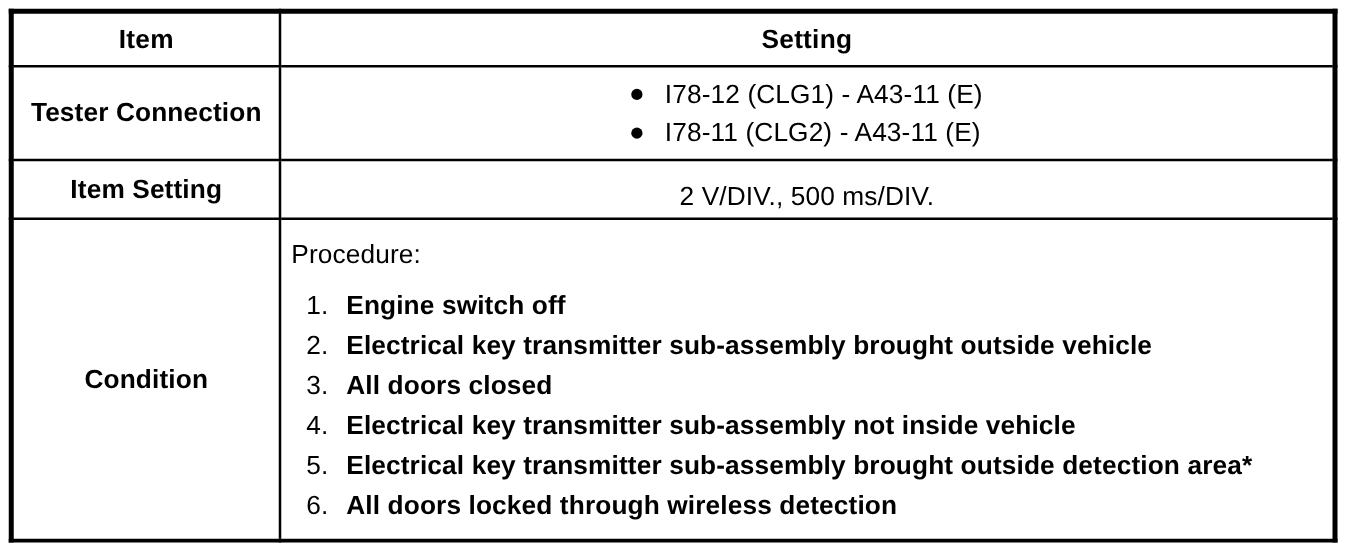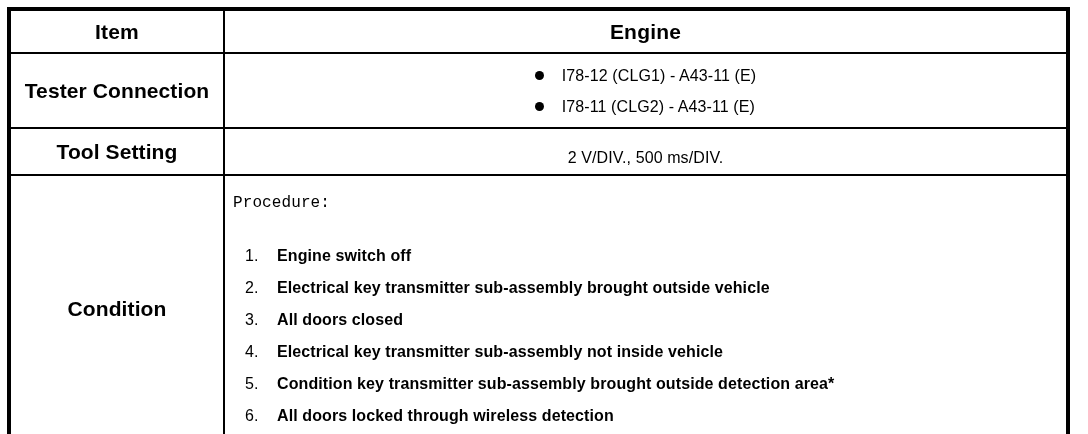--- a/index.html
+++ b/index.html
@@ -61,21 +61,21 @@
   .item-cell {
     text-align: center;
     font-size: 21px;
     font-weight: bold;
     letter-spacing: 0.1px;
     padding: 0 4px;
   }
 
   
   .content-cell {
-    font-size: 16px;
+    font-size: 21px;
     font-weight: normal;
     letter-spacing: 0.1px;
   }
 
   .row-tester .item-cell,
   .row-tester .content-cell { height: 73px; }
 
   .row-tool .item-cell,
   .row-tool .content-cell { height: 45px; }
 
@@ -115,22 +115,21 @@
     white-space: nowrap;
     margin-top: 13px;
   }
 
   
   .proc-block {
     padding: 14px 0 10px 8px;
   }
   .proc-title {
     line-height: 26px;
-    margin-bottom: 24px;
-    font-family: Liberation Mono, monospace;
+    margin-bottom: 12px;
   }
   .proc-list {
     margin: 0;
     padding: 0;
     list-style: none;
   }
   .proc-item {
     display: flex;
     align-items: baseline;
     line-height: 32px;
@@ -155,21 +154,21 @@
 
   <table class="spec-table">
     <colgroup>
       <col class="col-item">
       <col class="col-content">
     </colgroup>
 
     <thead>
       <tr>
         <th class="hdr-cell">Item</th>
-        <th class="hdr-cell">Engine</th>
+        <th class="hdr-cell">Setting</th>
       </tr>
     </thead>
 
     <tbody>
 
       <tr class="row-tester">
         <td class="item-cell">Tester Connection</td>
         <td class="content-cell">
           <div class="bullet-wrap">
             <div class="bullet-list">
@@ -180,21 +179,21 @@
               <div class="bullet-line">
                 <span class="bullet-dot"></span>
                 <span>I78-11 (CLG2) - A43-11 (E)</span>
               </div>
             </div>
           </div>
         </td>
       </tr>
 
       <tr class="row-tool">
-        <td class="item-cell">Tool Setting</td>
+        <td class="item-cell">Item Setting</td>
         <td class="content-cell">
           <div class="center-line">2 V/DIV., 500 ms/DIV.</div>
         </td>
       </tr>
 
       <tr class="row-condition">
         <td class="item-cell">Condition</td>
         <td class="content-cell">
           <div class="proc-block">
             <div class="proc-title">Procedure:</div>
@@ -210,21 +209,21 @@
               <li class="proc-item">
                 <span class="proc-num">3.</span>
                 <span class="proc-text">All doors closed</span>
               </li>
               <li class="proc-item">
                 <span class="proc-num">4.</span>
                 <span class="proc-text">Electrical key transmitter sub-assembly not inside vehicle</span>
               </li>
               <li class="proc-item">
                 <span class="proc-num">5.</span>
-                <span class="proc-text">Condition key transmitter sub-assembly brought outside detection area*</span>
+                <span class="proc-text">Electrical key transmitter sub-assembly brought outside detection area*</span>
               </li>
               <li class="proc-item">
                 <span class="proc-num">6.</span>
                 <span class="proc-text">All doors locked through wireless detection</span>
               </li>
             </ol>
           </div>
         </td>
       </tr>
 

